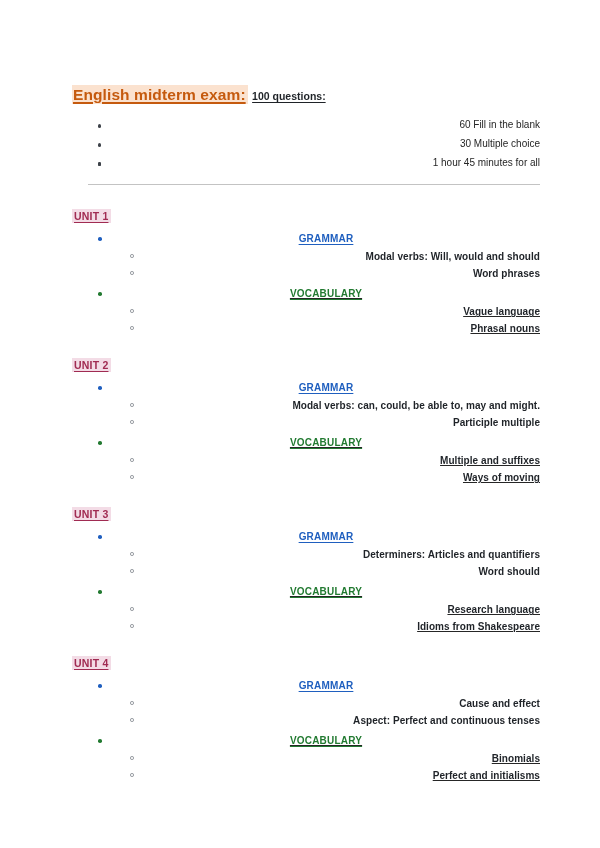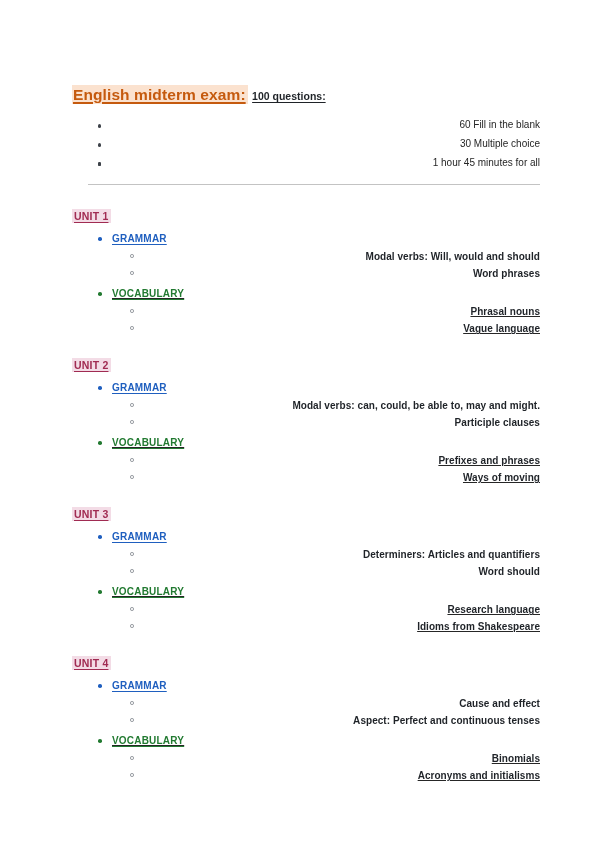--- a/index.html
+++ b/index.html
@@ -116,20 +116,21 @@
   }
   .cat:last-child { margin-bottom: 0; text-decoration: underline; }
 
   .cat-head {
     position: relative;
     padding-left: 40px;
     font-size: 10px;
     font-weight: bold;
     line-height: 1.1;
     margin-bottom: 7px;
+    text-align: center;
   }
   .cat-head .label {
     text-decoration: underline;
     text-underline-offset: 2px;
     text-decoration-thickness: 1.1px;
     letter-spacing: .2px;
   }
   .cat-head .dot {
     position: absolute;
     left: 26px;
@@ -189,34 +190,34 @@
   <div id="units-container">
       <div class="unit"><div class="unit-title">UNIT 1</div><div class="cat cat-grammar">
           <div class="cat-head"><span class="dot"></span><span class="label">GRAMMAR</span></div>
           <ul class="lvl2 sub-list">
             <li><span class="circle"></span><span>Modal verbs: Will, would and should</span></li>
             <li><span class="circle"></span><span>Word phrases</span></li>
           </ul>
         </div><div class="cat cat-vocabulary">
           <div class="cat-head"><span class="dot"></span><span class="label">VOCABULARY</span></div>
           <ul class="lvl2 sub-list">
+            <li><span class="circle"></span><span>Vague language</span></li>
             <li><span class="circle"></span><span>Phrasal nouns</span></li>
-            <li><span class="circle"></span><span>Vague language</span></li>
           </ul>
         </div></div>
       <div class="unit"><div class="unit-title">UNIT 2</div><div class="cat cat-grammar">
           <div class="cat-head"><span class="dot"></span><span class="label">GRAMMAR</span></div>
           <ul class="lvl2 sub-list">
             <li><span class="circle"></span><span>Modal verbs: can, could, be able to, may and might.</span></li>
-            <li><span class="circle"></span><span>Participle clauses</span></li>
-          </ul>
-        </div><div class="cat cat-vocabulary">
-          <div class="cat-head"><span class="dot"></span><span class="label">VOCABULARY</span></div>
-          <ul class="lvl2 sub-list">
-            <li><span class="circle"></span><span>Prefixes and phrases</span></li>
+            <li><span class="circle"></span><span>Participle multiple</span></li>
+          </ul>
+        </div><div class="cat cat-vocabulary">
+          <div class="cat-head"><span class="dot"></span><span class="label">VOCABULARY</span></div>
+          <ul class="lvl2 sub-list">
+            <li><span class="circle"></span><span>Multiple and suffixes</span></li>
             <li><span class="circle"></span><span>Ways of moving</span></li>
           </ul>
         </div></div>
       <div class="unit"><div class="unit-title">UNIT 3</div><div class="cat cat-grammar">
           <div class="cat-head"><span class="dot"></span><span class="label">GRAMMAR</span></div>
           <ul class="lvl2 sub-list">
             <li><span class="circle"></span><span>Determiners: Articles and quantifiers</span></li>
             <li><span class="circle"></span><span>Word should</span></li>
           </ul>
         </div><div class="cat cat-vocabulary">
@@ -229,18 +230,18 @@
       <div class="unit"><div class="unit-title">UNIT 4</div><div class="cat cat-grammar">
           <div class="cat-head"><span class="dot"></span><span class="label">GRAMMAR</span></div>
           <ul class="lvl2 sub-list">
             <li><span class="circle"></span><span>Cause and effect</span></li>
             <li><span class="circle"></span><span>Aspect: Perfect and continuous tenses</span></li>
           </ul>
         </div><div class="cat cat-vocabulary">
           <div class="cat-head"><span class="dot"></span><span class="label">VOCABULARY</span></div>
           <ul class="lvl2 sub-list">
             <li><span class="circle"></span><span>Binomials</span></li>
-            <li><span class="circle"></span><span>Acronyms and initialisms</span></li>
+            <li><span class="circle"></span><span>Perfect and initialisms</span></li>
           </ul>
         </div></div>
     </div>
 
 </div>
 
 </body></html>

